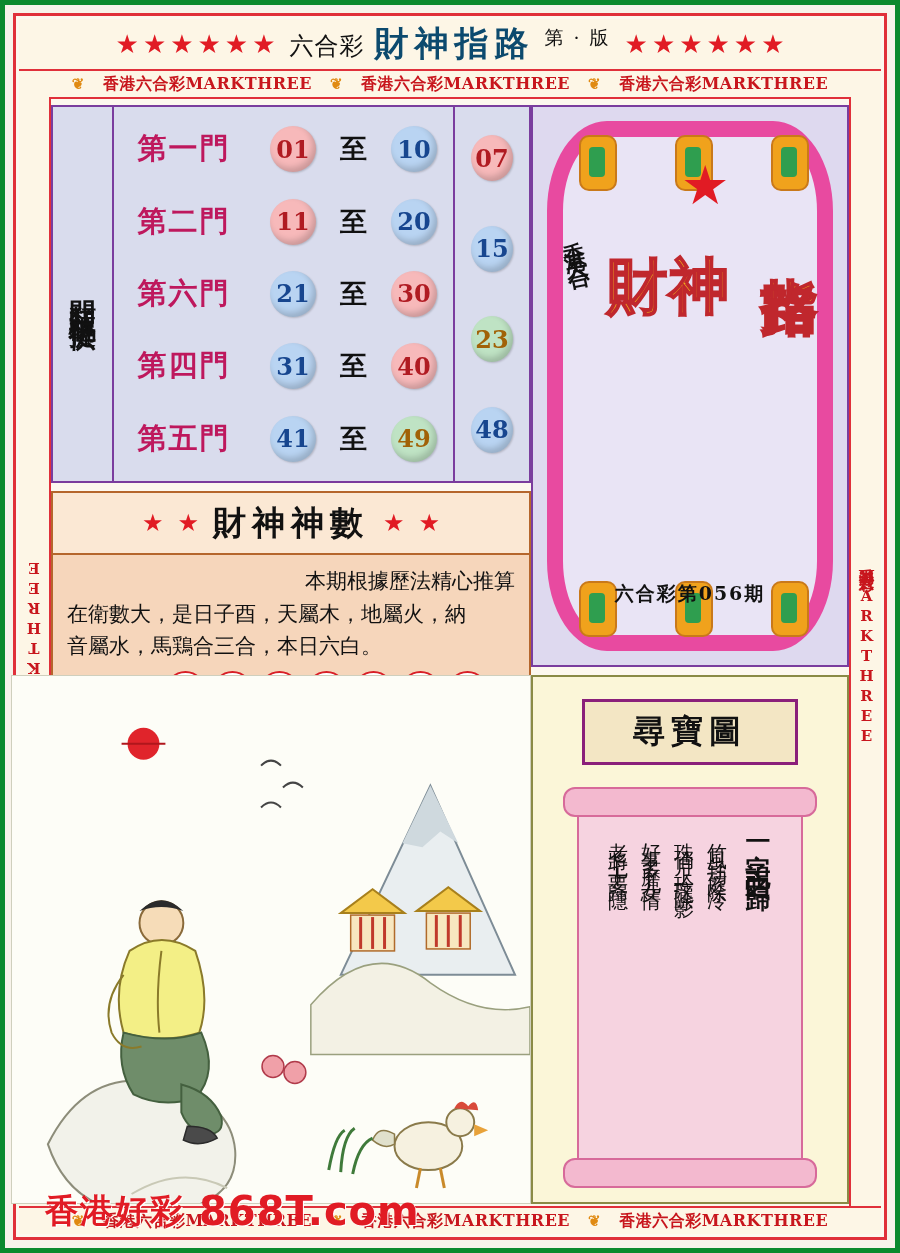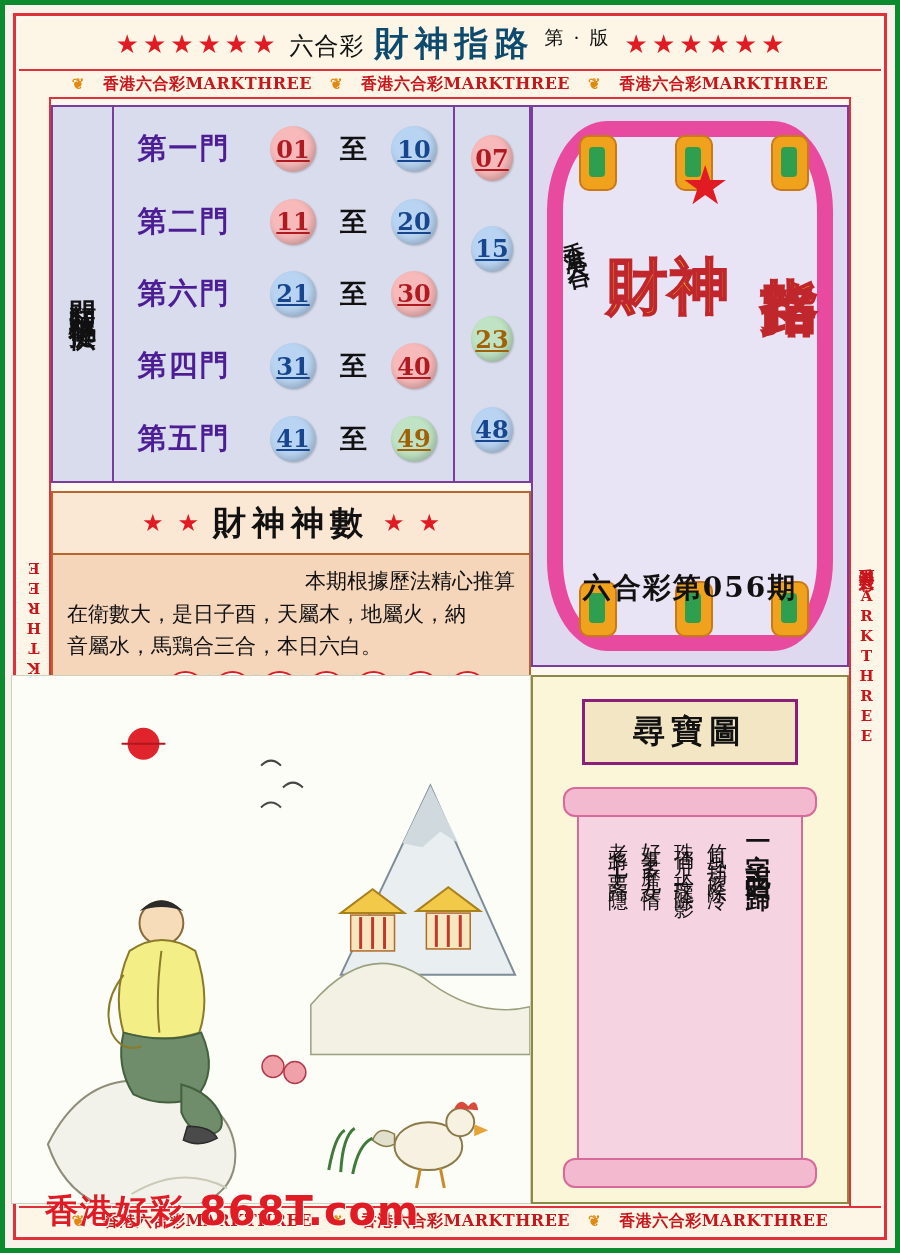--- a/index.html
+++ b/index.html
@@ -94,30 +94,29 @@
   .door-label span{
     writing-mode:vertical-rl;text-orientation:upright;
     font-family:"DejaVu Serif","Liberation Serif",serif;
     font-weight:bold;font-size:27px;color:#111;letter-spacing:5px;
   }
   .door-rows{flex:1;display:flex;flex-direction:column;justify-content:space-around;padding:6px 0;}
   .door-row{display:flex;align-items:center;height:62px;}
   .door-name{
     width:140px;text-align:center;
     font-family:"DejaVu Serif","Liberation Serif",serif;
-    font-weight:bold;font-size:29px;color:#4c1d95;letter-spacing:2px;
+    font-weight:bold;font-size:29px;color:#be185d;letter-spacing:2px;
   }
   .ball{
     width:46px;height:46px;border-radius:50%;
     display:flex;align-items:center;justify-content:center;
     font-family:"DejaVu Serif","Liberation Serif",serif;
     font-weight:bold;font-size:24px;color:#1b3a8a;
     box-shadow:inset -3px -4px 6px rgba(0,0,0,.18), 1px 1px 2px rgba(0,0,0,.18);
     margin:0 16px;
-    text-decoration:underline;
   }
   .ball.red{background:#f7b9ba;color:#b01b22;}
   .ball.blue{background:#b9d4f2;color:#17468f;}
   .ball.green{background:#bfe3c4;color:#a16207;}
   .zhi{
     font-family:"DejaVu Serif","Liberation Serif",serif;
     font-size:27px;color:#111;margin:0 8px;font-weight:bold;
   }
   .door-right-col{
     width:74px;border-left:2px solid #7a3d9e;
@@ -203,21 +202,21 @@
     position:absolute;right:18px;top:126px;
     writing-mode:vertical-rl;text-orientation:upright;
     font-family:"DejaVu Serif","Liberation Serif",serif;
     font-weight:bold;font-size:56px;color:#f0b41b;
     -webkit-text-stroke:2px #c0272d;
     letter-spacing:4px;
   }
   .poster-issue{
     position:absolute;left:0;right:0;bottom:58px;text-align:center;
     font-family:"DejaVu Serif","Liberation Serif",serif;
-    font-weight:bold;font-size:28px;color:#111;letter-spacing:2px;
+    font-weight:bold;font-size:19px;color:#111;letter-spacing:2px;
   }
 
   
   .treasure{
     position:absolute;right:0;top:576px;width:318px;bottom:0;
     background:#fbf6d8;border:2px solid #8a8a46;box-sizing:border-box;
   }
   .treasure-title{
     margin:22px auto 0 auto;width:210px;height:60px;
     background:#f3e6c4;border:3px solid #8a1f7a;

